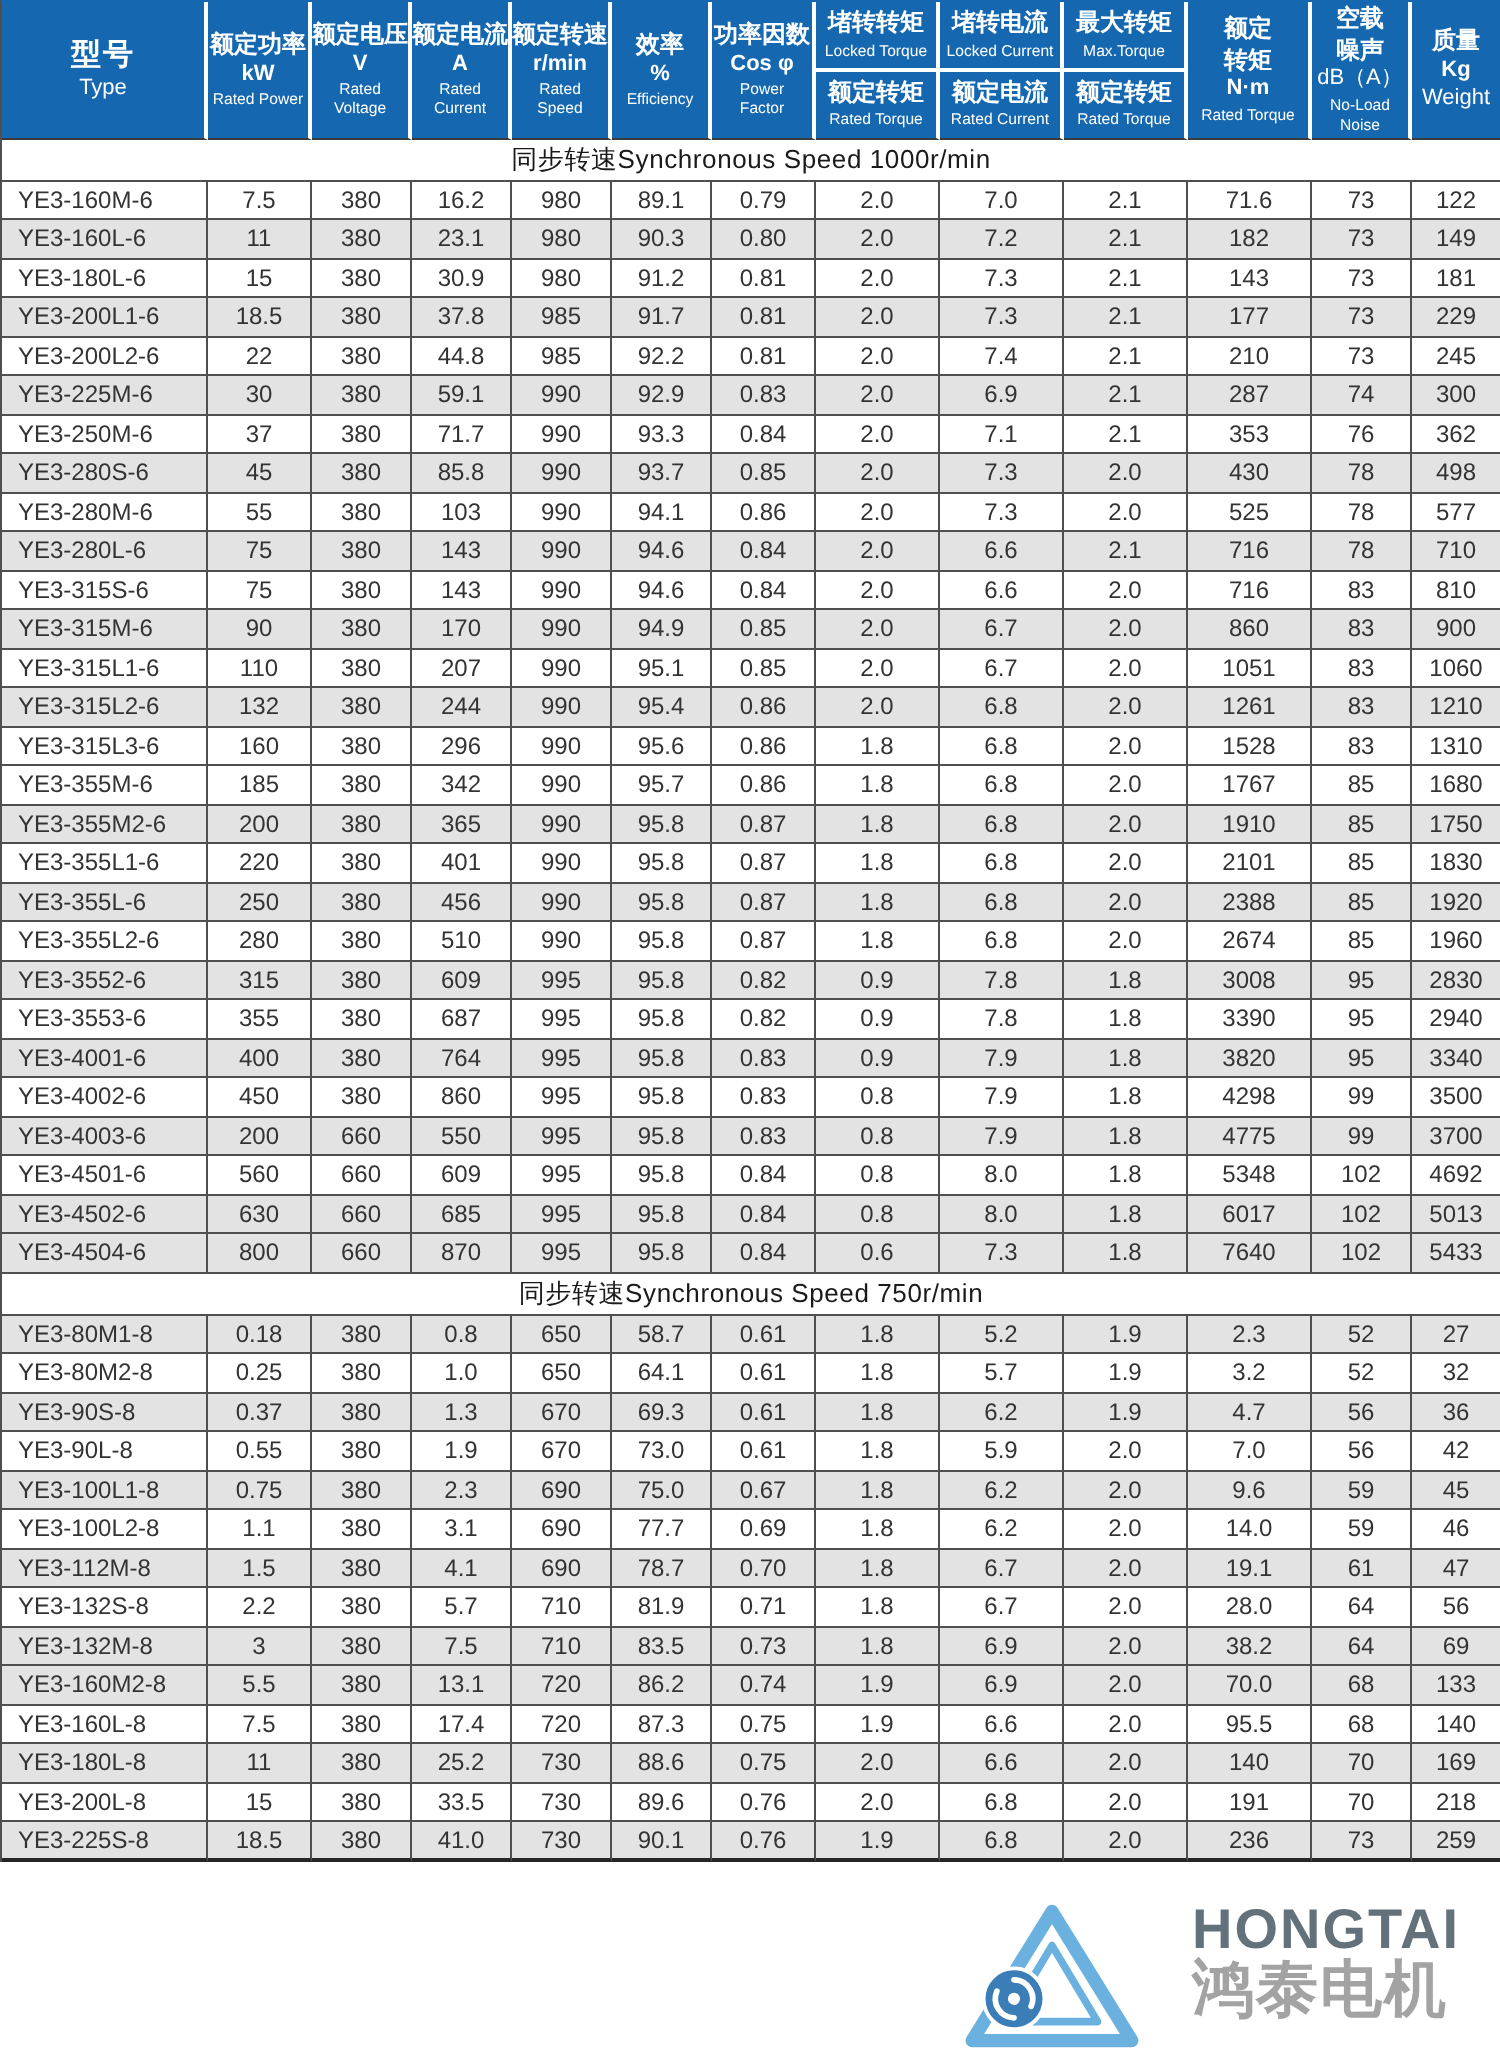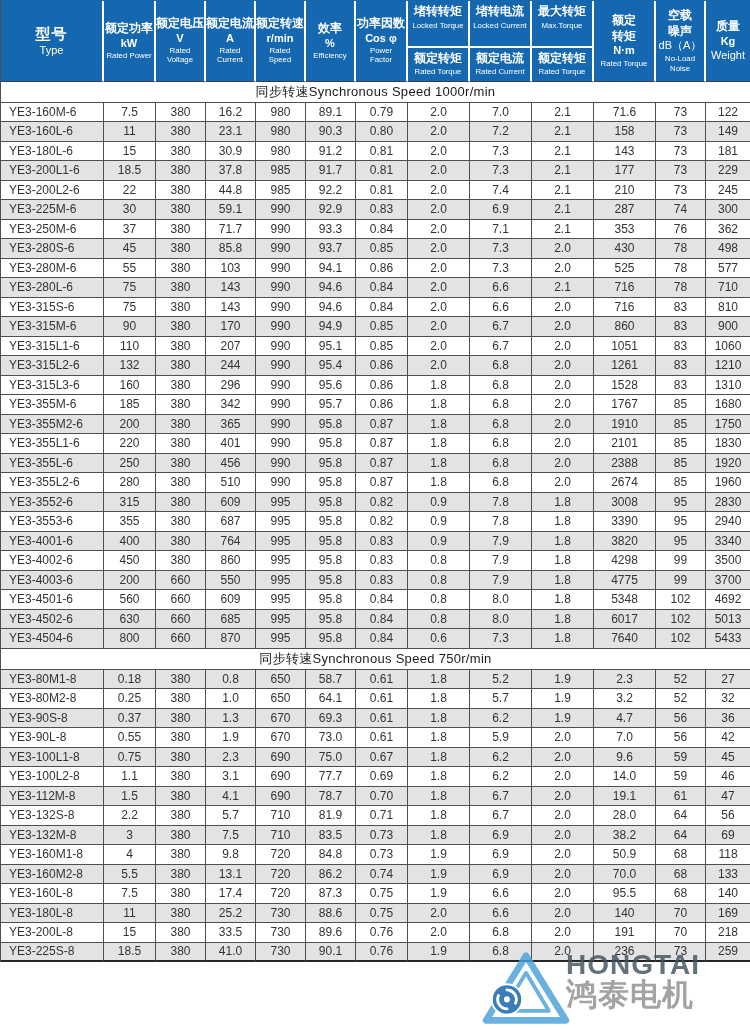--- a/index.html
+++ b/index.html
@@ -16,38 +16,38 @@
   th{
     background:#1568b0;color:#fff;padding:0;vertical-align:middle;text-align:center;
     border-right:2px solid #fff;border-bottom:1px solid #3a3a3a;font-weight:normal;
   }
   th:last-child{border-right:1px solid #4f4f4f;}
   .h-cn{font-size:12px;font-weight:bold;line-height:1.3;}
   .h-cn-lg{font-size:15px;font-weight:bold;line-height:1.3;letter-spacing:1px;}
   .h-unit{font-size:11px;font-weight:bold;line-height:1.25;}
   .h-en{font-size:8.5px;line-height:1.2;transform:scale(.92);}
   .h-en-md{font-size:11px;line-height:1.25;}
-  .h-stack-top{padding:3px 0 16px;}
+  .h-stack-top{padding:3px 0 4px;}
   .h-stack-bottom{border-top:2px solid #fff;padding:3px 0 4px;}
   
   td{
     border-right:1px solid #4f4f4f;border-bottom:1px solid #4f4f4f;
     font-size:12px;color:#333;text-align:center;padding:0;background:#fff;
     white-space:nowrap;overflow:hidden;
   }
   tr.data-row{height:19.5px;}
   tr.data-row td:first-child{text-align:left;padding-left:8px;}
   tr.alt td{background:#e3e3e3;}
   tr.section-row{height:21px;}
   tr.section-row td{font-size:13px;color:#1a1a1a;background:#fff;letter-spacing:.3px;}
   tbody tr:last-child td{border-bottom:2px solid #262626;}
   
   .watermark{
     position:absolute;left:478px;top:950px;width:268px;height:80px;
-    display:flex;align-items:flex-start;opacity:.82;z-index:5;pointer-events:none;
+    display:flex;align-items:flex-start;opacity:.82;z-index:5;pointer-events:none;gap:30px;
   }
   .wm-logo{flex:0 0 auto;width:96px;height:76px;}
   .wm-text{margin-left:-8px;}
   .wm-en{font-size:28px;font-weight:bold;color:#42525e;letter-spacing:1px;line-height:1.05;}
   .wm-cn{font-size:31px;font-weight:bold;color:#8f8f8f;letter-spacing:1px;line-height:1.0;}
 </style>
 </head>
 <body>
 
 <div class="page">
@@ -177,21 +177,21 @@
           <td>YE3-160L-6</td>
           <td>11</td>
           <td>380</td>
           <td>23.1</td>
           <td>980</td>
           <td>90.3</td>
           <td>0.80</td>
           <td>2.0</td>
           <td>7.2</td>
           <td>2.1</td>
-          <td>158</td>
+          <td>182</td>
           <td>73</td>
           <td>149</td>
         </tr>
         <tr class="data-row">
           <td>YE3-180L-6</td>
           <td>15</td>
           <td>380</td>
           <td>30.9</td>
           <td>980</td>
           <td>91.2</td>
@@ -708,35 +708,20 @@
           <td>7.5</td>
           <td>710</td>
           <td>83.5</td>
           <td>0.73</td>
           <td>1.8</td>
           <td>6.9</td>
           <td>2.0</td>
           <td>38.2</td>
           <td>64</td>
           <td>69</td>
-        </tr>
-        <tr class="data-row">
-          <td>YE3-160M1-8</td>
-          <td>4</td>
-          <td>380</td>
-          <td>9.8</td>
-          <td>720</td>
-          <td>84.8</td>
-          <td>0.73</td>
-          <td>1.9</td>
-          <td>6.9</td>
-          <td>2.0</td>
-          <td>50.9</td>
-          <td>68</td>
-          <td>118</td>
         </tr>
         <tr class="data-row alt">
           <td>YE3-160M2-8</td>
           <td>5.5</td>
           <td>380</td>
           <td>13.1</td>
           <td>720</td>
           <td>86.2</td>
           <td>0.74</td>
           <td>1.9</td>

